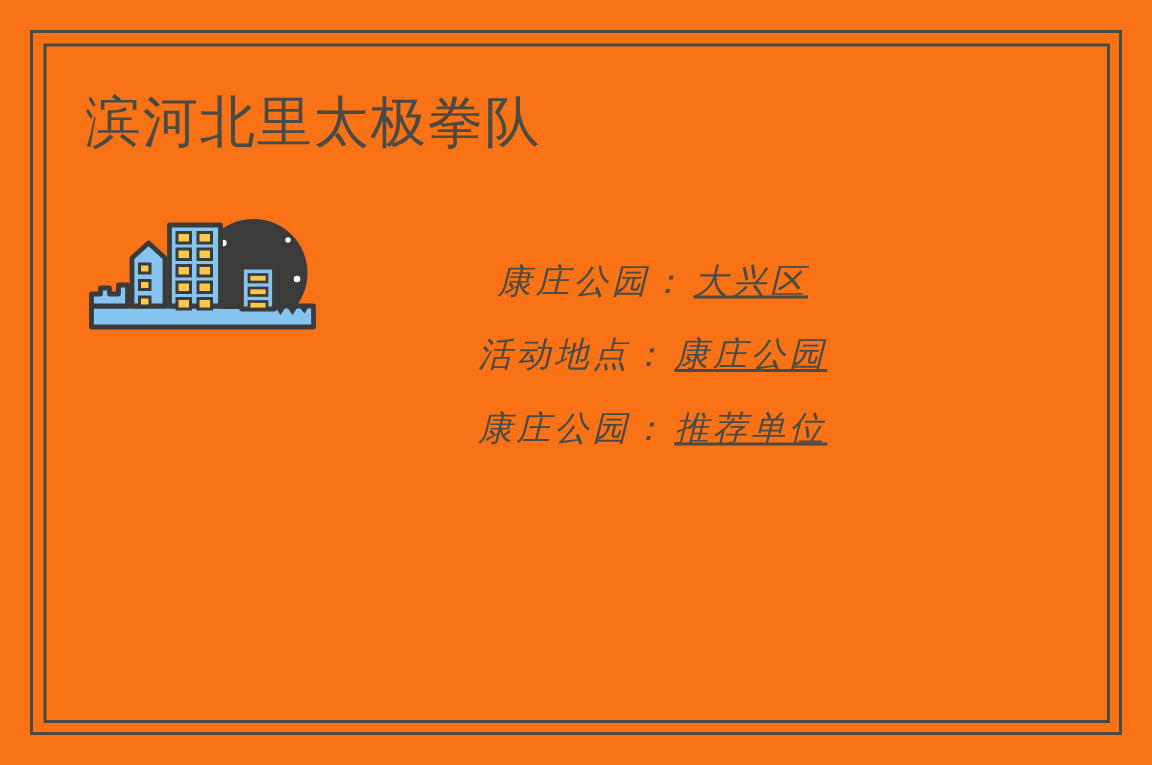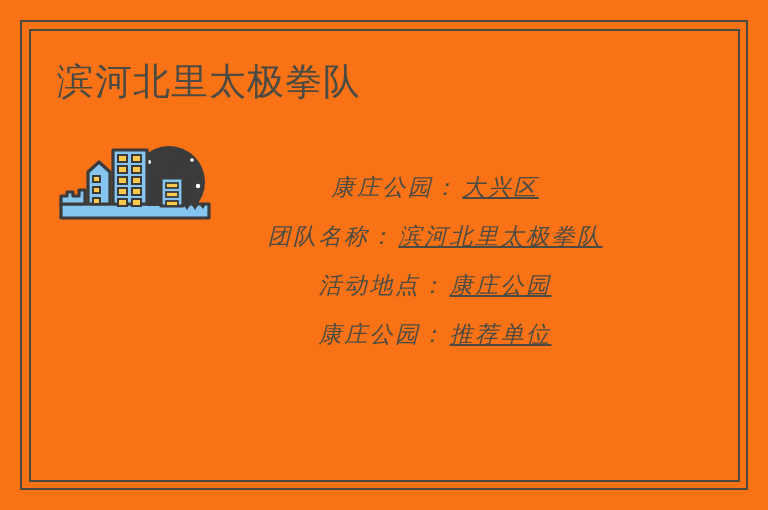--- a/index.html
+++ b/index.html
@@ -142,23 +142,20 @@
 
       <path d="M126 58 L130 64 L134 58 L138 64 L142 58 L146 63 L149 58 Z" fill="#3b3b3b"></path>
     </svg>
   </div>
 
   <div id="info-block">
     <div class="info-line">
       <span class="lbl">康庄公园</span><span class="sep">：</span><span class="val">大兴区</span>
     </div>
     <div class="info-line">
-      <span class="lbl">团队名称</span><span class="sep">：</span><span class="val">滨河北里太极拳队</span>
-    </div>
-    <div class="info-line">
       <span class="lbl">活动地点</span><span class="sep">：</span><span class="val">康庄公园</span>
     </div>
     <div class="info-line">
       <span class="lbl">康庄公园</span><span class="sep">：</span><span class="val">推荐单位</span>
     </div>
   </div>
 
 </div>
 
 </body></html>

